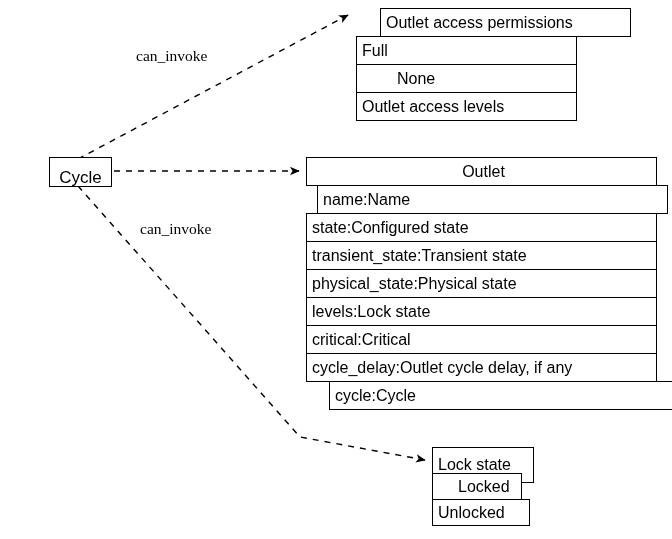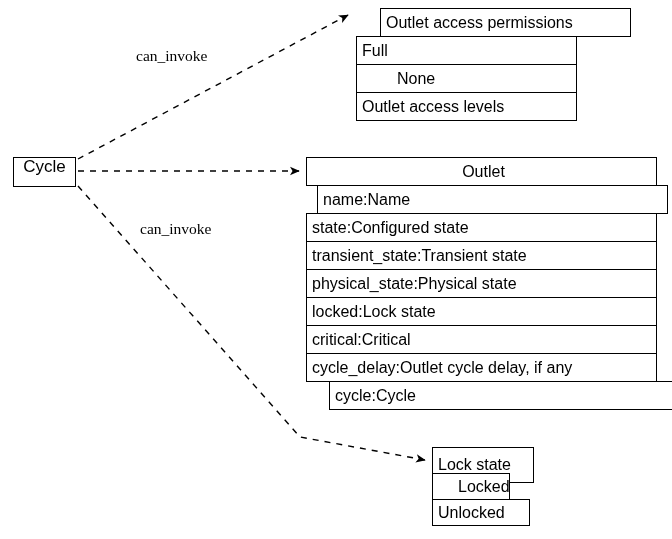--- a/index.html
+++ b/index.html
@@ -47,27 +47,28 @@
     justify-content: center;
     padding-left: 8px;
     padding-right: 4px;
   }
   .simple-node {
     position: absolute;
     box-sizing: border-box;
     border: 1px solid #000000;
     background: #ffffff;
     display: flex;
-    align-items: flex-start;
+    align-items: flex-end;
     justify-content: center;
     font-family: "Liberation Sans", sans-serif;
     font-size: 17px;
     color: #000000;
     line-height: 1;
     white-space: nowrap;
+    margin-left: 36px;
   }
   .edge-label {
     position: absolute;
     font-family: "Liberation Serif", serif;
     font-size: 15.5px;
     color: #000000;
     line-height: 1;
     white-space: nowrap;
   }
 </style>
@@ -100,29 +101,29 @@
     <div class="node-row row-left" style="left:356px; top:64px; width:221px; height:29px;padding-left:40px;">None</div>
     <div class="node-row row-left" style="left:356px; top:92px; width:221px; height:29px;">Outlet access levels</div>
   </div>
 
   <div class="node">
     <div class="node-row row-center" style="left:306px; top:157px; width:351px; height:29px;">Outlet</div>
     <div class="node-row row-left" style="left:317px; top:185px; width:351px; height:29px;">name:Name</div>
     <div class="node-row row-left" style="left:306px; top:213px; width:351px; height:29px;">state:Configured state</div>
     <div class="node-row row-left" style="left:306px; top:241px; width:351px; height:29px;">transient_state:Transient state</div>
     <div class="node-row row-left" style="left:306px; top:269px; width:351px; height:29px;">physical_state:Physical state</div>
-    <div class="node-row row-left" style="left:306px; top:297px; width:351px; height:29px;">locked:Lock state</div>
+    <div class="node-row row-left" style="left:306px; top:297px; width:351px; height:29px;">levels:Lock state</div>
     <div class="node-row row-left" style="left:306px; top:325px; width:351px; height:29px;">critical:Critical</div>
     <div class="node-row row-left" style="left:306px; top:353px; width:351px; height:29px;">cycle_delay:Outlet cycle delay, if any</div>
     <div class="node-row row-left" style="left:306px; top:381px; width:351px; height:29px;margin-left:23px;">cycle:Cycle</div>
   </div>
 
   <div class="node">
     <div class="node-row row-left" style="left:432px; top:447px; width:102px; height:36px;">Lock state</div>
-    <div class="node-row row-left" style="left:432px; top:473px; width:78px; height:27px;padding-left:25px;">Locked</div>
+    <div class="node-row row-left" style="left:432px; top:473px; width:90px; height:27px;padding-left:25px;">Locked</div>
     <div class="node-row row-left" style="left:432px; top:499px; width:98px; height:27px;">Unlocked</div>
   </div>
 
   <div class="edge-label" style="left:136px; top:48px;">can_invoke</div>
 
 
   <div class="edge-label" style="left:140px; top:221px;">can_invoke</div>
 
 </div>
 

